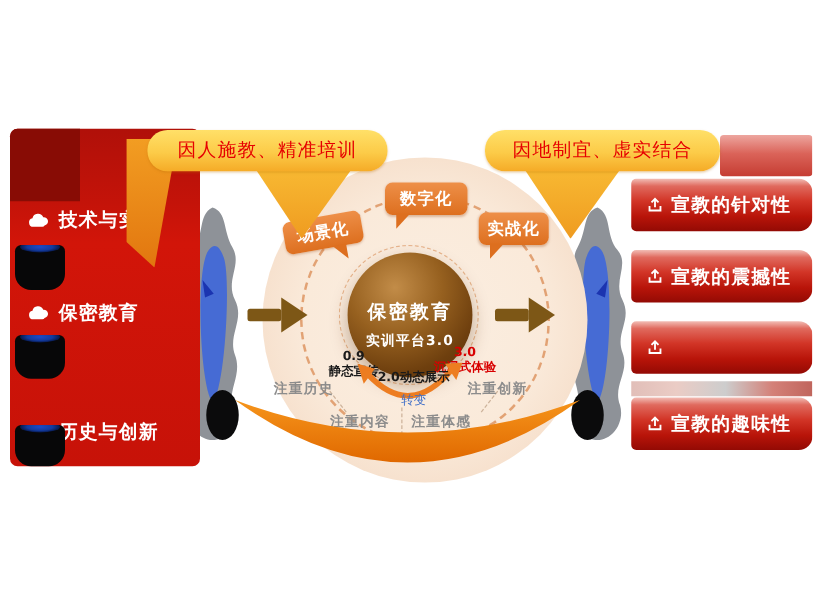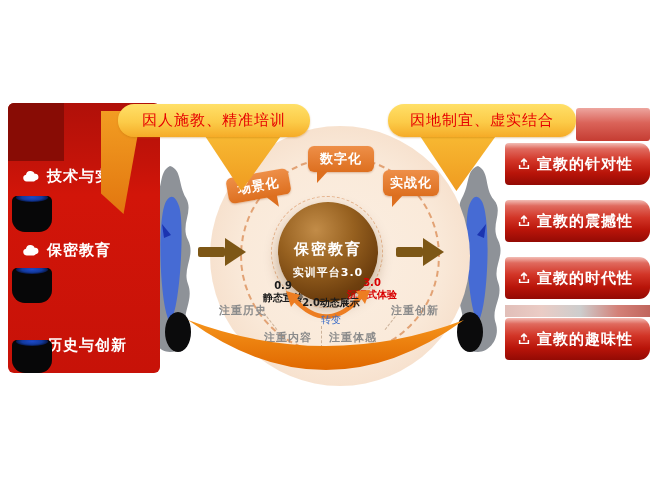--- a/index.html
+++ b/index.html
@@ -74,21 +74,21 @@
   .stage-2 { left:294px; top:297px; width:74px; color:#1a1a1a; z-index:5; }
   .transform-label { left:306px; top:313px; width:50px; text-align:center;
     color:#3b6cc7; font-weight:normal; font-size:10px; z-index:5; }
   .curve-arrow { left:285px; top:290px; width:86px; height:32px; z-index:4; }
 
   
   .focus { color:#8c8c8c; font-weight:bold; font-size:11px; text-align:left; width:50px; z-index:4; letter-spacing:1px; white-space:nowrap; }
   .focus-1 { left:219px; top:303px; }
   .focus-2 { left:264px; top:330px; }
   .focus-3 { left:329px; top:330px; }
-  .focus-4 { left:391px; top:303px; }
+  .focus-4 { left:374px; top:303px; }
   .fdiv { z-index:3; }
   .fdiv-a { left:256px; top:319px; width:26px; border-top:1px dashed #cdb39b; transform:rotate(52deg); }
   .fdiv-b { left:321px; top:326px; height:22px; border-left:1px dashed #cdb39b; }
   .fdiv-c { left:380px; top:319px; width:26px; border-top:1px dashed #cdb39b; transform:rotate(-52deg); }
 
   
   .crescent { left:184px; top:310px; width:284px; height:68px; z-index:5; }
 
   
   .harrow { width:50px; height:28px; z-index:6; }
@@ -271,21 +271,20 @@
     </span>
     <span class="lbl">宣教的震撼性</span>
   </div>
   <div class="abs rstrip rs-3">
     <span class="icon">
       <svg width="14" height="14" viewBox="0 0 16 16">
           <path d="M3,9 v4 h10 v-4" stroke="#fff" fill="none" stroke-width="1.7"></path>
           <path d="M8,10 V3 M4.8,5.6 L8,2.4 L11.2,5.6" stroke="#fff" fill="none" stroke-width="1.7"></path>
         </svg>
     </span>
-    <span class="lbl">宣教的时代性</span>
   </div>
   <div class="abs rstrip rs-4">
     <span class="icon">
       <svg width="14" height="14" viewBox="0 0 16 16">
           <path d="M3,9 v4 h10 v-4" stroke="#fff" fill="none" stroke-width="1.7"></path>
           <path d="M8,10 V3 M4.8,5.6 L8,2.4 L11.2,5.6" stroke="#fff" fill="none" stroke-width="1.7"></path>
         </svg>
     </span>
     <span class="lbl">宣教的趣味性</span>
   </div>

